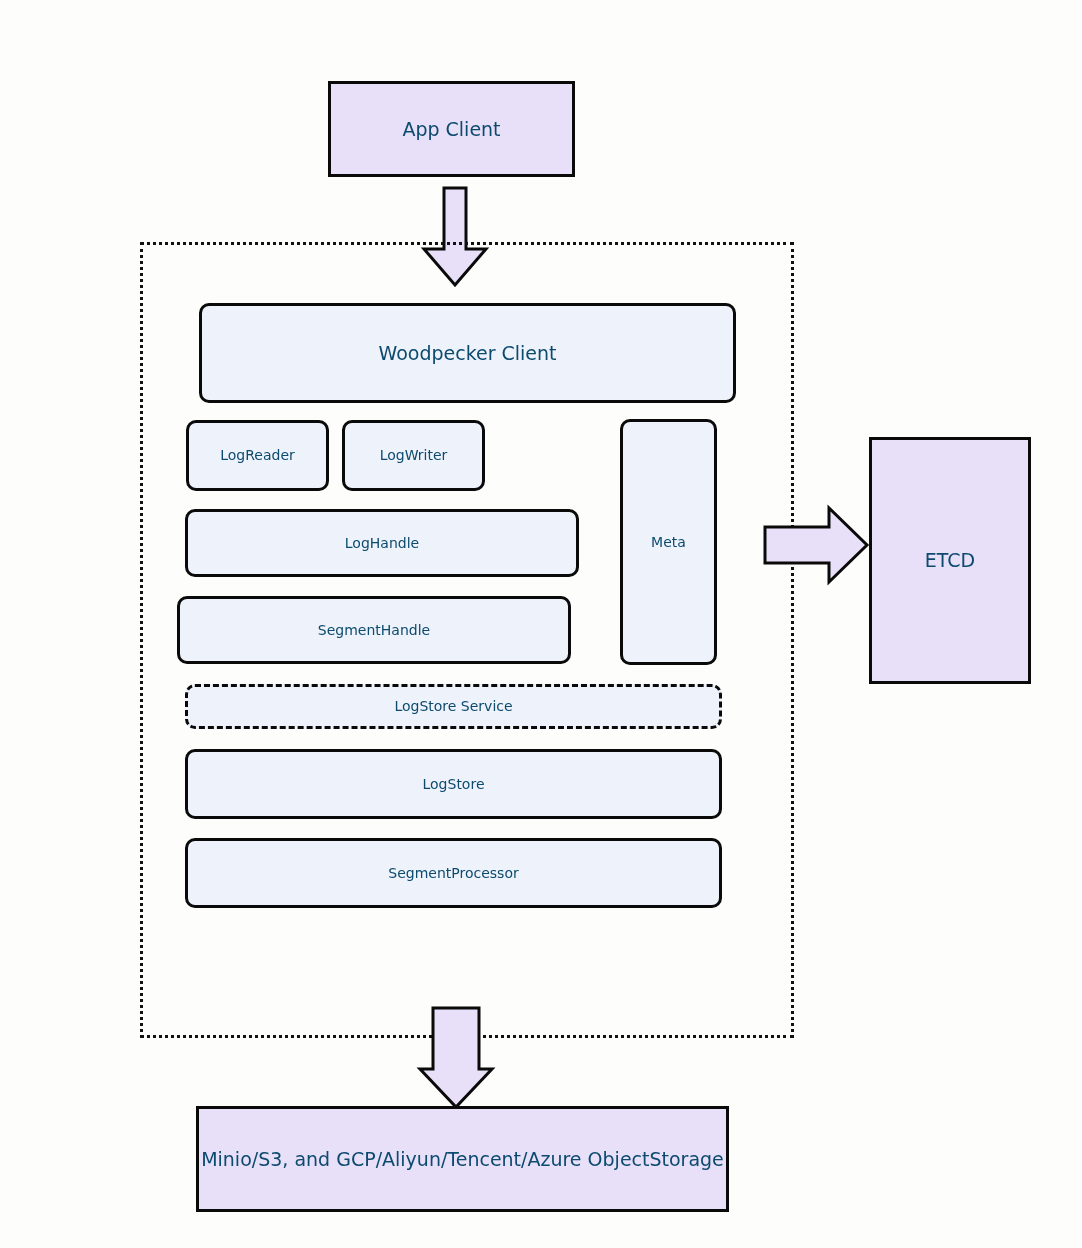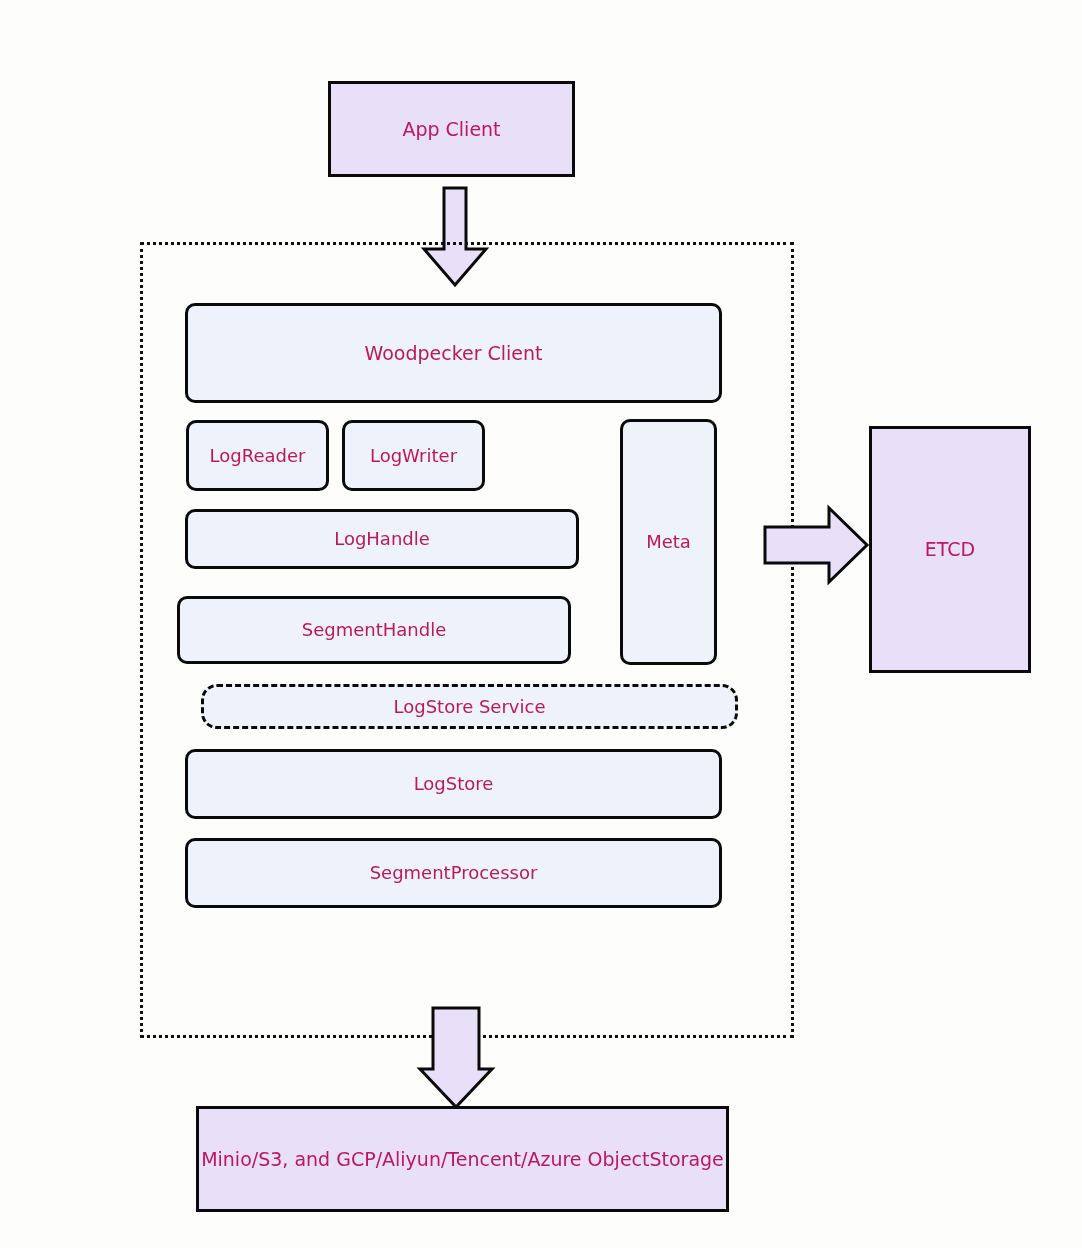--- a/index.html
+++ b/index.html
@@ -20,43 +20,42 @@
   }
 
   
   .node {
     position: absolute;
     box-sizing: border-box;
     display: flex;
     align-items: center;
     justify-content: center;
     text-align: center;
-    color: #be185d;
+    color: #0c4a6e;
     border: 3px solid #0a0a0a;
     line-height: 1.2;
   }
 
   
   .node.ext {
     background: #e8dff8;
     border-radius: 0;
   }
 
   
   .node.inner {
     background: #eef2fa;
     border-radius: 10px;
   }
 
   .node.dashed {
     border-style: dashed;
     border-width: 3px;
-    border-radius: 16px;
+    border-radius: 10px;
     background: #eef2fa;
-    margin-left: 16px;
   }
 
   
   #boundary {
     position: absolute;
     box-sizing: border-box;
     border: 3px dotted #111111;
     background: transparent;
   }
 
@@ -68,56 +67,56 @@
   .arrow svg { display: block; overflow: visible; }
   .arrow path {
     fill: #e8dff8;
     stroke: #0a0a0a;
     stroke-width: 3;
     stroke-linejoin: miter;
   }
 
   
   .t-lg { font-size: 19px; }
-  .t-md { font-size: 18px; }
+  .t-md { font-size: 14px; }
 </style>
 </head>
 <body>
 
 <div id="canvas">
 
   <div class="node ext t-lg" style="left:328px; top:81px; width:247px; height:96px;">
     <span>App Client</span>
   </div>
 
   <div class="arrow" style="left:420px; top:187px; width:70px; height:100px;">
     <svg width="70" height="100" viewBox="0 0 70 100">
       <path d="M 24,1 L 46,1 L 46,62 L 66,62 L 35,98 L 4,62 L 24,62 Z"></path>
     </svg>
   </div>
 
   <div id="boundary" style="left:140px; top:242px; width:654px; height:796px;"></div>
 
-  <div class="node inner t-lg" style="left:185px; top:303px; width:537px; height:100px;">
+  <div class="node inner t-lg" style="left:199px; top:303px; width:537px; height:100px;">
     <span>Woodpecker  Client</span>
   </div>
 
   <div class="node inner t-md" style="left:186px; top:420px; width:143px; height:71px;">
     <span>LogReader</span>
   </div>
 
   <div class="node inner t-md" style="left:342px; top:420px; width:143px; height:71px;">
     <span>LogWriter</span>
   </div>
 
   <div class="node inner t-md" style="left:620px; top:419px; width:97px; height:246px;">
     <span>Meta</span>
   </div>
 
-  <div class="node inner t-md" style="left:185px; top:509px; width:394px; height:60px;">
+  <div class="node inner t-md" style="left:185px; top:509px; width:394px; height:68px;">
     <span>LogHandle</span>
   </div>
 
   <div class="node inner t-md" style="left:177px; top:596px; width:394px; height:68px;">
     <span>SegmentHandle</span>
   </div>
 
   <div class="node dashed t-md" style="left:185px; top:684px; width:537px; height:45px;">
     <span>LogStore Service</span>
   </div>
@@ -130,21 +129,21 @@
     <span>LogStore</span>
   </div>
 
 
   <div class="arrow" style="left:763px; top:505px; width:106px; height:80px;">
     <svg width="106" height="80" viewBox="0 0 106 80">
       <path d="M 2,22 L 66,22 L 66,3 L 104,40 L 66,77 L 66,58 L 2,58 Z"></path>
     </svg>
   </div>
 
-  <div class="node ext t-lg" style="left:869px; top:426px; width:162px; height:247px;">
+  <div class="node ext t-lg" style="left:869px; top:437px; width:162px; height:247px;">
     <span>ETCD</span>
   </div>
 
   <div class="arrow" style="left:418px; top:1007px; width:76px; height:102px;">
     <svg width="76" height="102" viewBox="0 0 76 102">
       <path d="M 15,1 L 61,1 L 61,62 L 74,62 L 38,100 L 2,62 L 15,62 Z"></path>
     </svg>
   </div>
 
   <div class="node ext t-lg" style="left:196px; top:1106px; width:533px; height:106px; padding-bottom:0;">

